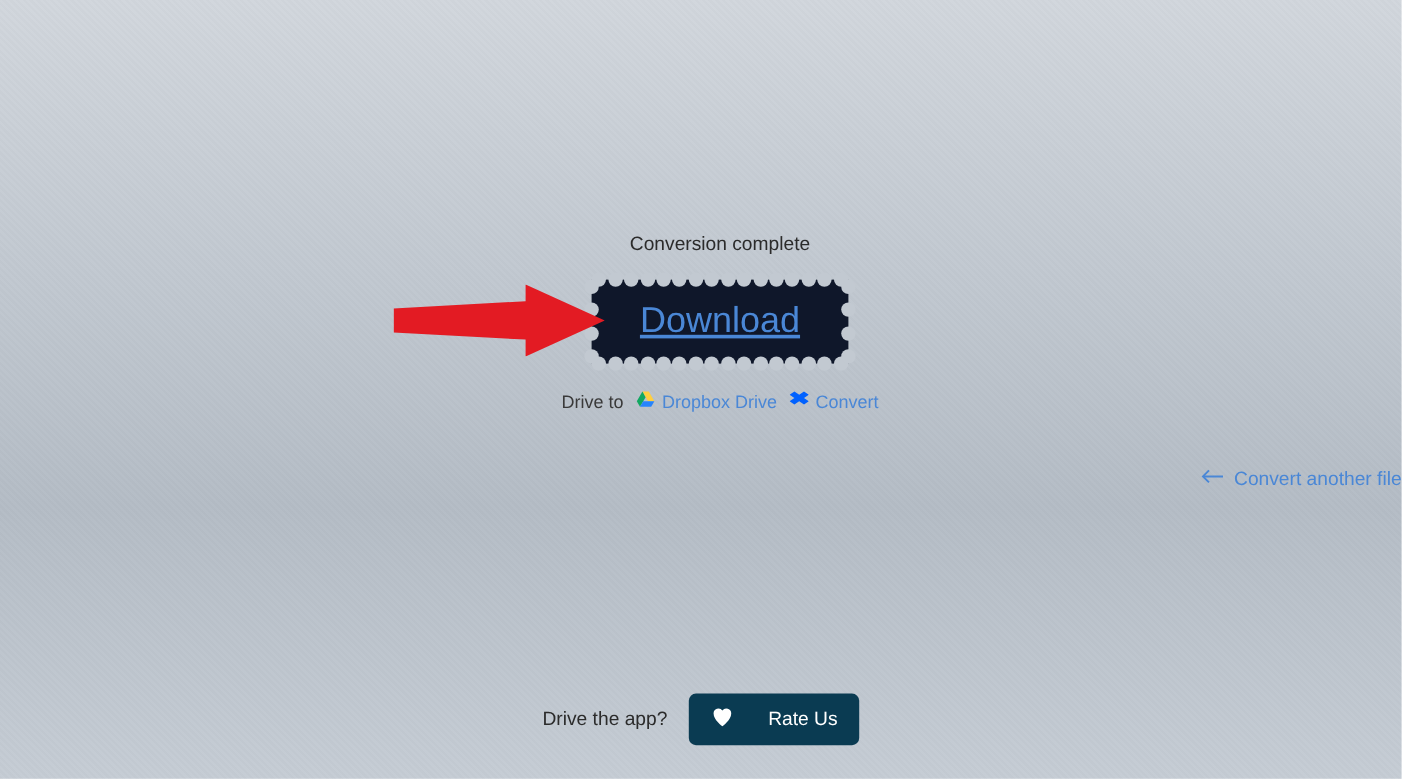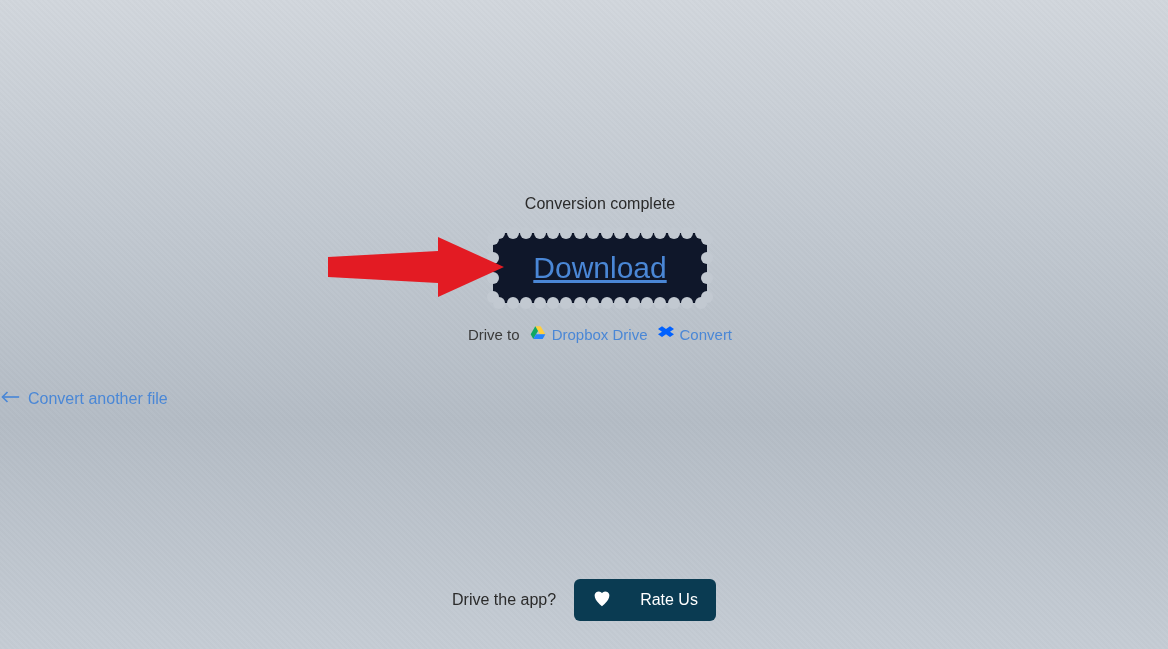--- a/index.html
+++ b/index.html
@@ -70,21 +70,21 @@
     gap: 6px;
     color: #4a87d6;
     cursor: pointer;
   }
   .save-row .provider svg { width: 16px; height: 16px; }
 
   .convert-again {
     position: absolute;
     top: 390px;
     left: 0; right: 0;
-    text-align: left;
+    text-align: right;
   }
   .convert-again a {
     display: inline-flex;
     align-items: center;
     gap: 8px;
     color: #4a87d6;
     font-size: 16px;
     text-decoration: none;
     cursor: pointer;
   }

